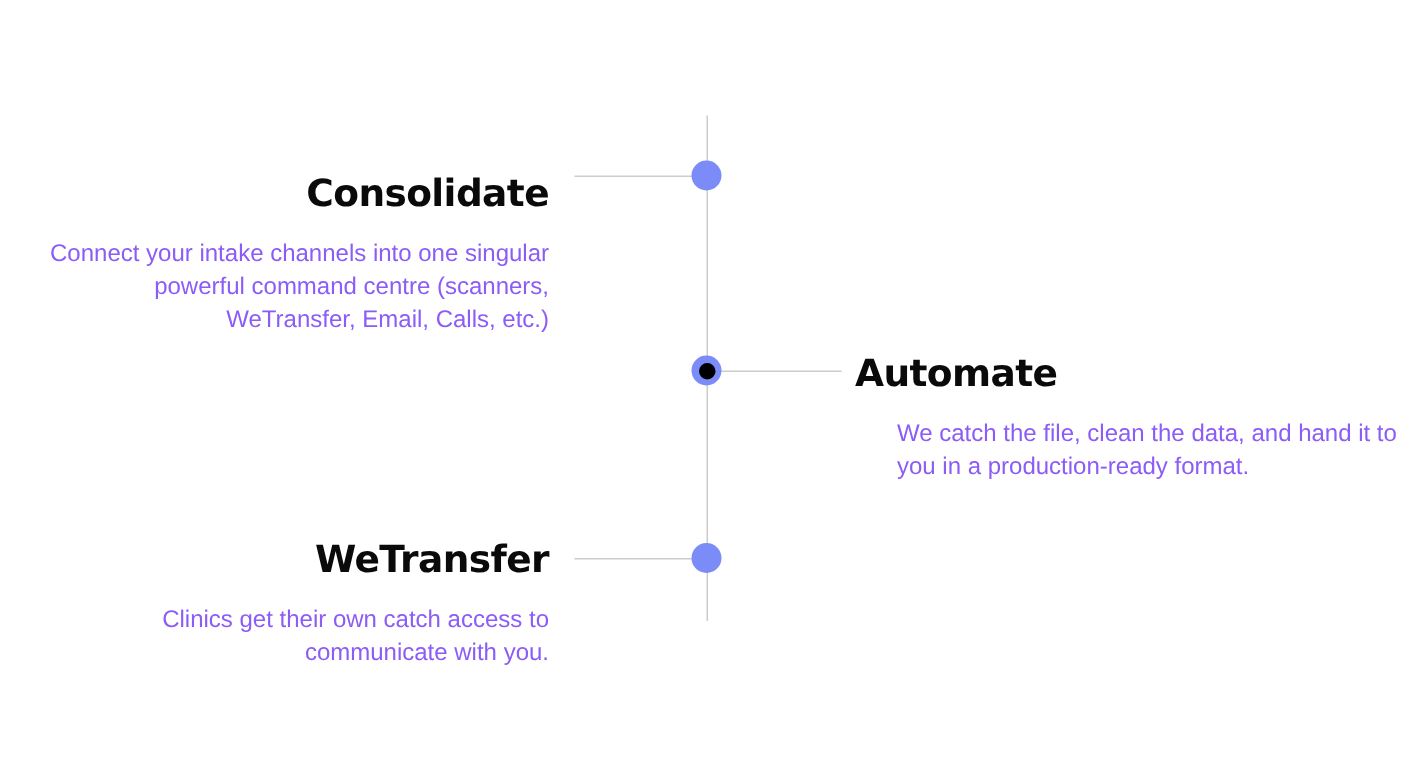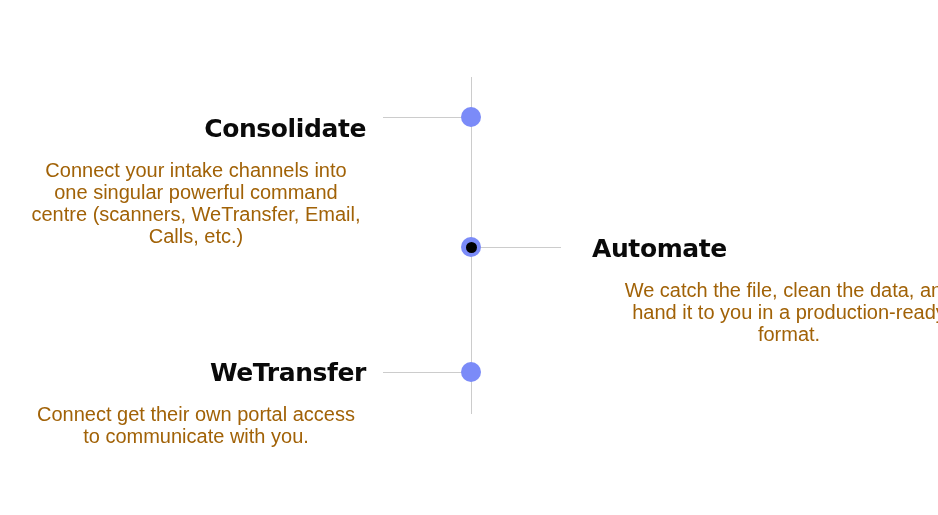--- a/index.html
+++ b/index.html
@@ -70,21 +70,21 @@
   
   .block {
     position: absolute;
   }
   .block-left {
     text-align: right;
     right: 572px;
   }
   .block-right {
     text-align: left;
-    left: 592px;
+    left: 570px;
   }
 
   .block-1 { top: 102px; width: 340px; margin-top: 12px; }
   .block-2 { top: 234px; width: 340px; }
   .block-3 { top: 358px; width: 340px; }
 
   .heading {
     font-family: "DejaVu Sans", sans-serif;
     font-size: 25px;
     font-weight: bold;
@@ -92,26 +92,25 @@
     letter-spacing: -0.4px;
     color: #0a0a0a;
     margin: 0;
     white-space: nowrap;
   }
   .block-left .heading { text-align: right; }
   .block-right .heading { text-align: left; }
 
   .body-text {
     font-family: "Liberation Sans", sans-serif;
-    font-size: 20px;
+    font-size: 16px;
     line-height: 22px;
-    color: #a16207;
+    color: #8b5cf6;
     margin: 0;
     padding-top: 15px;
-    text-align: center;
   }
   .block-1 .body-text { width: 340px; margin-left: 0; }
   .block-3 .body-text { width: 340px; margin-left: 0; }
   .block-2 .body-text { width: 338px; margin-left: 28px; }
 </style>
 </head>
 <body>
 
 <div class="timeline-stage">
 
@@ -132,16 +131,16 @@
     <p class="body-text">Connect your intake channels into one singular powerful command centre (scanners, WeTransfer, Email, Calls, etc.)</p>
   </div>
 
   <div class="block block-right block-2">
     <h2 class="heading">Automate</h2>
     <p class="body-text">We catch the file, clean the data, and hand it to you in a production-ready format.</p>
   </div>
 
   <div class="block block-left block-3">
     <h2 class="heading">WeTransfer</h2>
-    <p class="body-text">Connect get their own portal access to communicate with you.</p>
+    <p class="body-text">Clinics get their own catch access to communicate with you.</p>
   </div>
 
 </div>
 
 </body></html>

